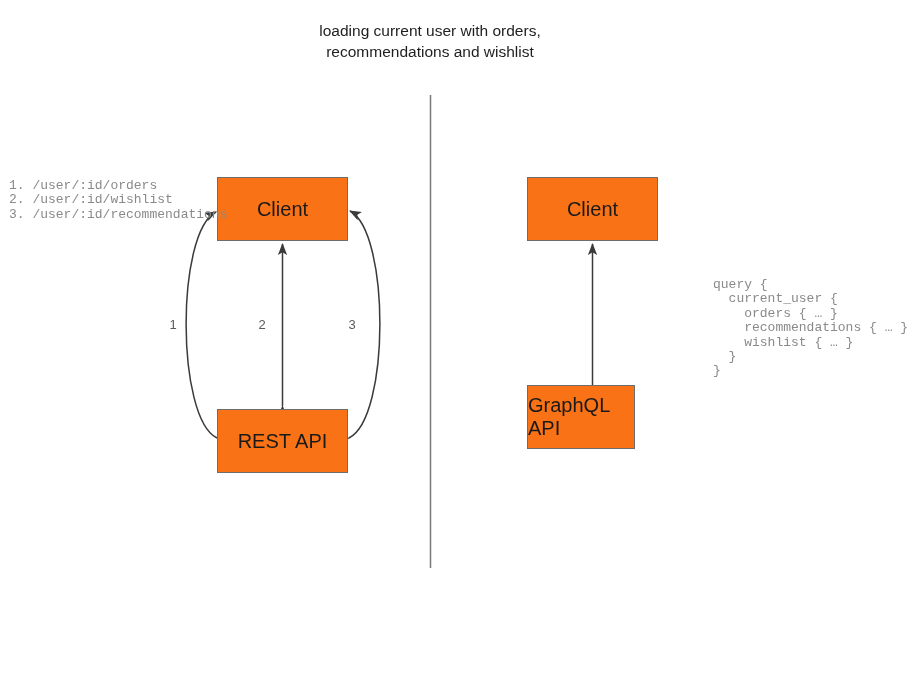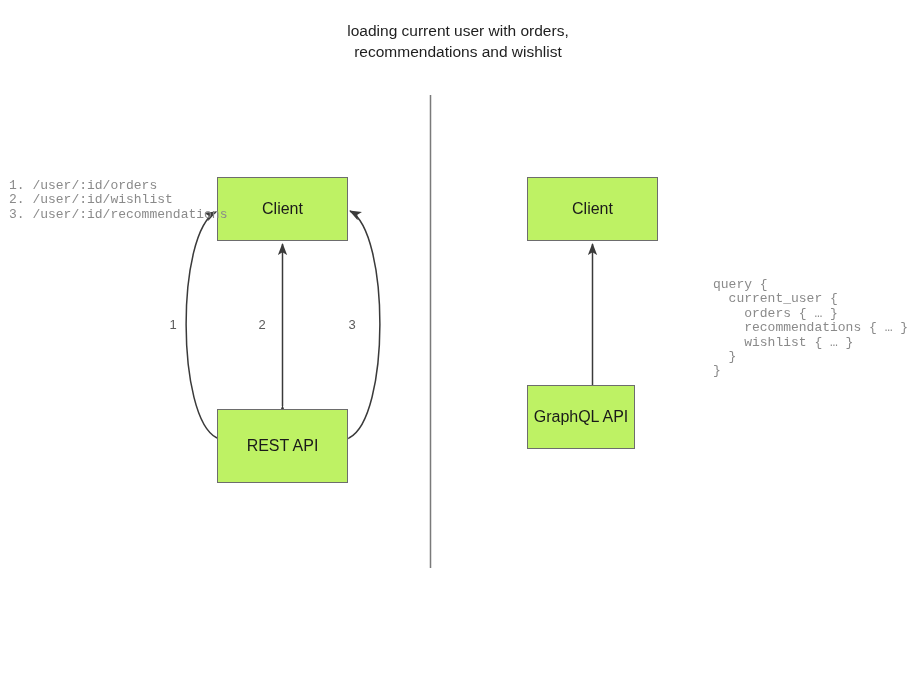--- a/index.html
+++ b/index.html
@@ -25,35 +25,34 @@
   .diagram-title {
     position: absolute;
     left: 0;
     top: 20px;
     width: 860px;
     text-align: center;
     font-size: 15.5px;
     line-height: 21px;
     color: #1e1e1e;
     white-space: pre-line;
-    padding-left: 28px;
   }
   .node-box {
     position: absolute;
-    background: #bef264;
+    background: #f97316;
     border: 1.4px solid #6d6d6d;
     box-sizing: border-box;
     display: flex;
     align-items: center;
     justify-content: center;
-    font-size: 16px;
+    font-size: 20px;
     color: #1a1a1a;
   }
   #rest-client-box  { left: 217px; top: 177px; width: 131px; height: 64px; }
-  #rest-api-box     { left: 217px; top: 409px; width: 131px; height: 74px; }
+  #rest-api-box     { left: 217px; top: 409px; width: 131px; height: 64px; }
   #gql-client-box   { left: 527px; top: 177px; width: 131px; height: 64px; }
   #gql-api-box      { left: 527px; top: 385px; width: 108px; height: 64px; }
 
   .edge-label {
     position: absolute;
     font-size: 13px;
     color: #5b5b5b;
     text-align: center;
     width: 20px;
   }

